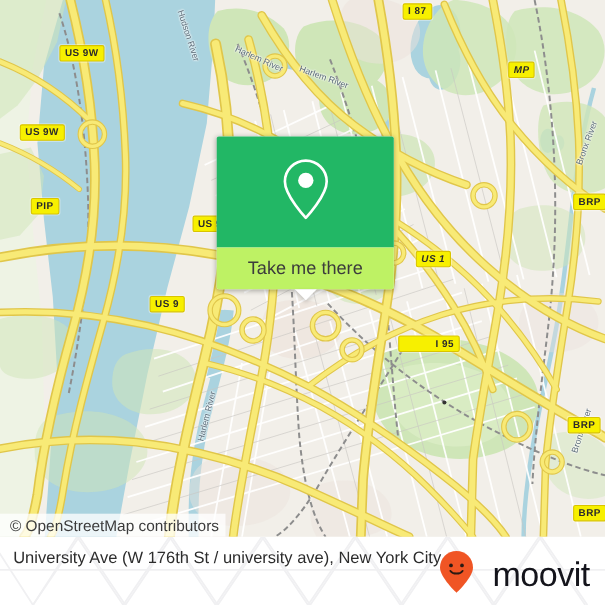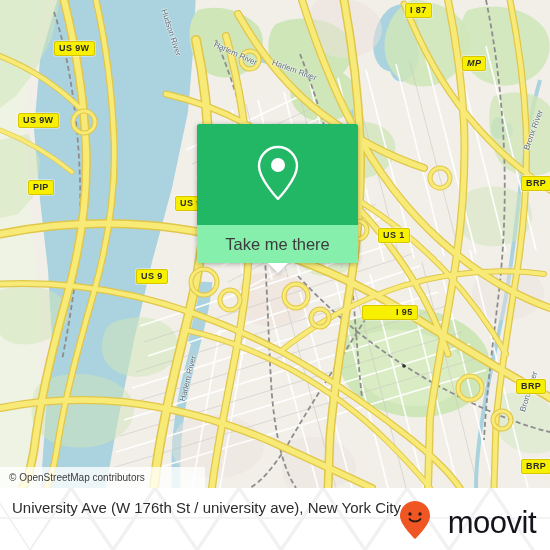--- a/index.html
+++ b/index.html
@@ -45,21 +45,21 @@
 
   
   .attrib{
     position:absolute;left:0;bottom:0;
     width:205px;height:21px;
     background:rgba(255,255,255,.78);
     display:flex;align-items:center;
     padding-left:9px;box-sizing:border-box;
   }
   .attrib span{
-    font-size:10px;color:#3b3b3b;
+    font-size:14px;color:#3b3b3b;
     font-family:"Liberation Sans",sans-serif;
     white-space:nowrap;
   }
 
   
   .card{
     position:absolute;left:197px;top:124px;
     width:161px;height:139px;
     border-radius:2px;
     box-shadow:0 1px 5px rgba(0,0,0,.30);
@@ -68,21 +68,21 @@
   }
   .card-top{
     height:101px;width:100%;
     background:#22b765;
     border-radius:2px 2px 0 0;
     display:flex;align-items:center;justify-content:center;
     box-sizing:border-box;
   }
   .card-bot{
     height:38px;width:100%;
-    background:#86efac;
+    background:#bef264;
     border-radius:0 0 2px 2px;
     display:flex;align-items:center;justify-content:center;
   }
   .card-bot span{
     font-size:16.5px;color:#3c3c3c;
     font-family:"Liberation Sans",sans-serif;
   }
   .card-tail{
     position:absolute;left:50%;bottom:-10px;
     margin-left:-10px;
@@ -330,23 +330,23 @@
     <div class="wlabel" style="left:274px;top:58px;transform:rotate(20deg);transform-origin:left top;">Harlem River</div>
     <div class="wlabel" style="left:178px;top:400px;transform:rotate(-76deg);transform-origin:left top;">Harlem River</div>
     <div class="wlabel" style="left:518px;top:410px;transform:rotate(-72deg);transform-origin:left top;">Bronx River</div>
     <div class="wlabel" style="left:522px;top:148px;transform:rotate(-70deg);transform-origin:left top;">Bronx River</div>
 
     <div class="shield" style="left:54px;top:41px;">US 9W</div>
     <div class="shield" style="left:18px;top:113px;">US 9W</div>
     <div class="shield" style="left:28px;top:180px;">PIP</div>
     <div class="shield" style="left:136px;top:269px;">US 9</div>
     <div class="shield" style="left:175px;top:196px;">US 9</div>
-    <div class="shield" style="left:366px;top:3px;margin-left:39px;">I 87</div>
+    <div class="shield" style="left:366px;top:3px;">I 87</div>
     <div class="shield" style="left:462px;top:56px;font-style:italic;">MP</div>
-    <div class="shield" style="left:378px;top:228px;">US 1</div>
+    <div class="shield" style="left:378px;top:228px;font-style:italic;">US 1</div>
     <div class="shield" style="left:362px;top:305px;padding-left:33px;">I 95</div>
     <div class="shield" style="left:521px;top:176px;">BRP</div>
     <div class="shield" style="left:516px;top:379px;">BRP</div>
     <div class="shield" style="left:521px;top:459px;">BRP</div>
 
     <div class="attrib">
       <span>© OpenStreetMap contributors</span>
     </div>
   </div>
 

